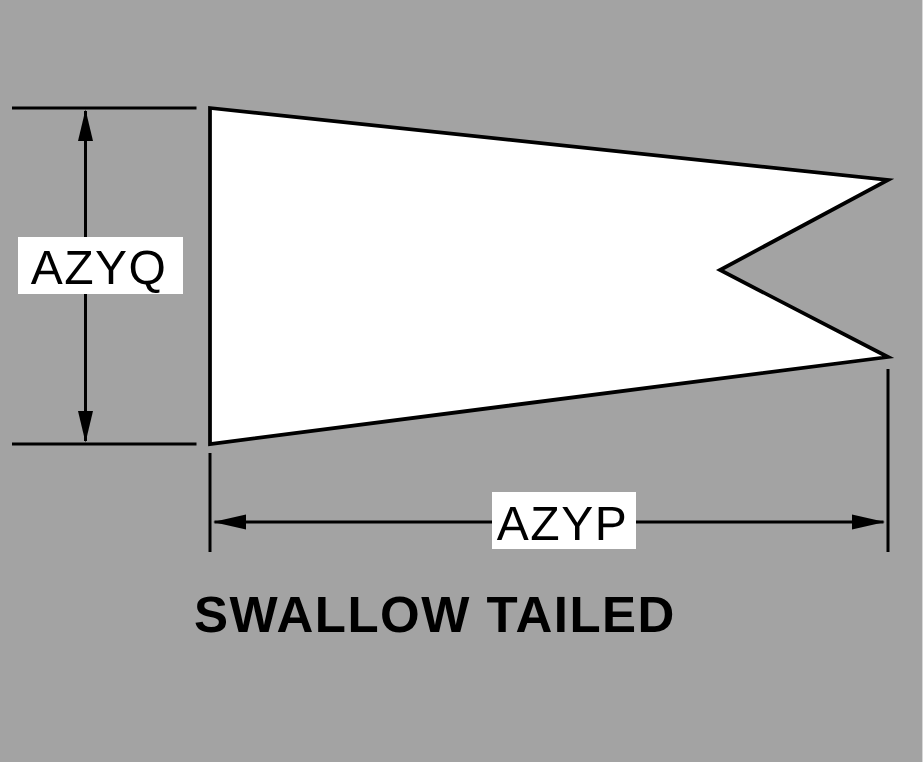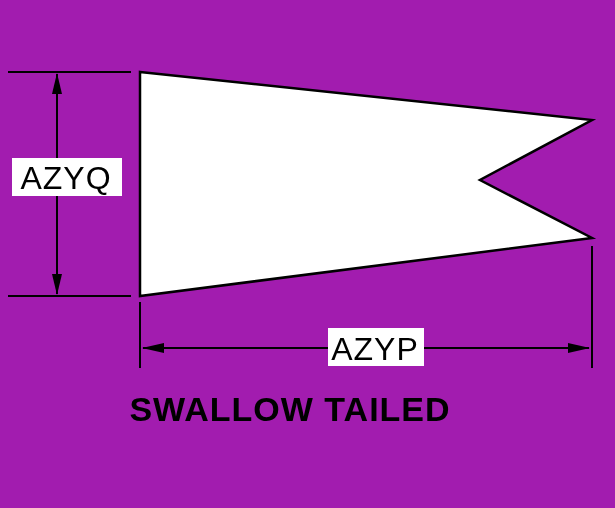--- a/index.html
+++ b/index.html
@@ -4,21 +4,21 @@
 <style>
   html, body {
     margin: 0;
     padding: 0;
     background: #ffffff;
   }
   .stage {
     position: relative;
     width: 615px;
     height: 508px;
-    background: #a21caf;
+    background: #a3a3a3;
     font-family: "Liberation Sans", sans-serif;
     overflow: hidden;
   }
   svg text {
     font-family: "Liberation Sans", sans-serif;
     fill: #000000;
   }
   .dim-label {
     font-size: 32px;
     font-weight: 400;

